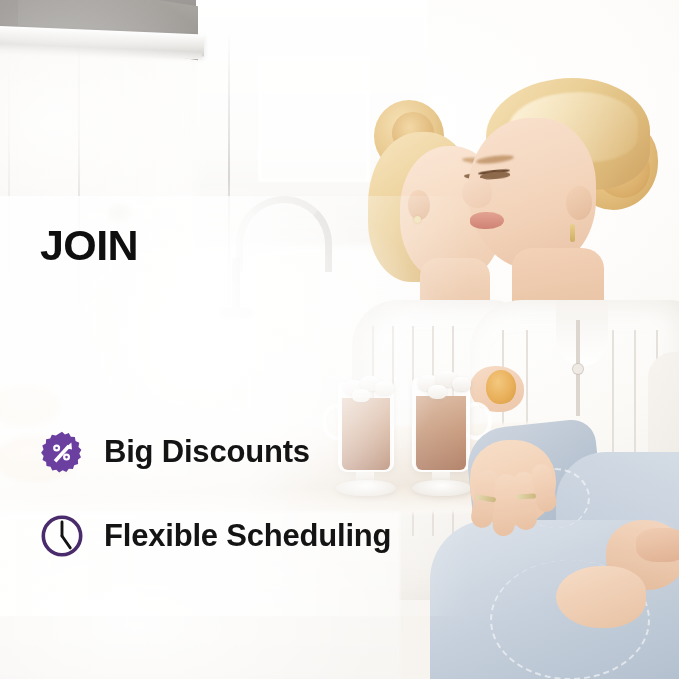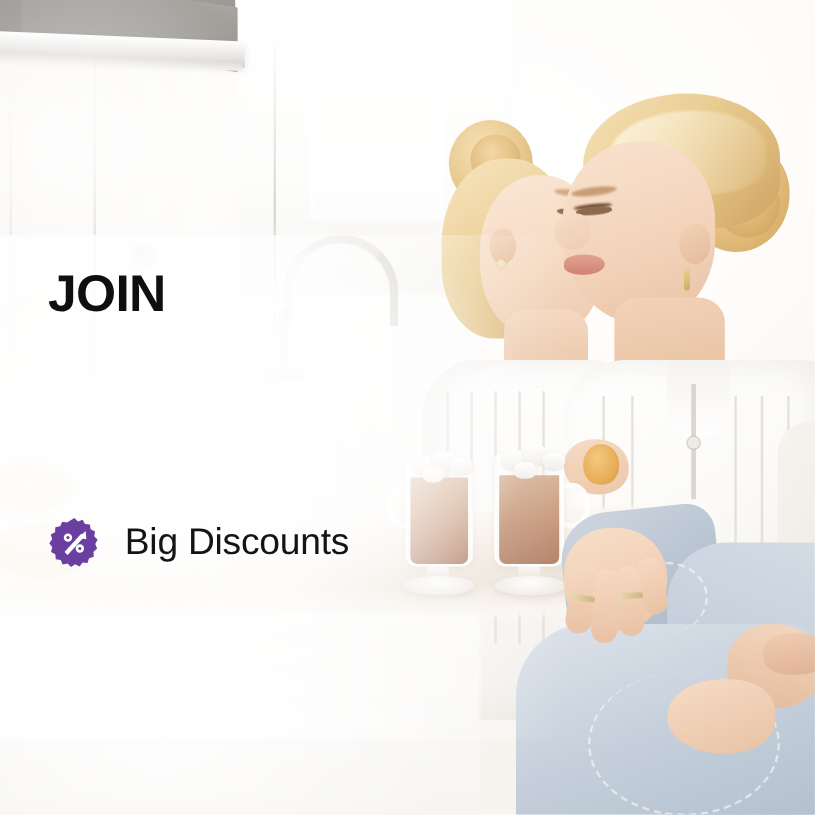--- a/index.html
+++ b/index.html
@@ -455,20 +455,21 @@
     color:#100f0f;
     text-transform:uppercase;
     white-space:nowrap;
   }
   .headline .hl-line { display:block; }
 
   .features {
     position:absolute; left:38px; top:428px;
     display:flex; flex-direction:column;
     gap:36px;
+    font-weight:bold;
   }
   .feature-row {
     display:flex; align-items:center;
     gap:18px;
     height:48px;
   }
   .feature-icon {
     width:48px; height:48px;
     display:flex; align-items:center; justify-content:center;
     flex:0 0 48px;
@@ -629,16 +630,26 @@
               <circle cx="38.6" cy="39.4" r="1.9"></circle>
             </g>
             <path fill="#ffffff" d="M20.0 43.6 l20.2-22.0 3.85 3.54 -20.2 22.0z"></path>
             <path fill="#ffffff" d="M45.6 18.2 l.9 10.1 -9.9-2.0z"></path>
           </svg>
         </span>
         <span class="feature-label">Big Discounts</span>
       </div>
 
 
+      <div class="feature-row">
+        <span class="feature-icon">
+          <svg viewBox="0 0 64 64" width="46" height="46" aria-hidden="true">
+            <circle cx="32" cy="32" r="26" fill="none" stroke="#4A2B6B" stroke-width="5"></circle>
+            <path d="M32 32 V12.5" stroke="#141414" stroke-width="4" stroke-linecap="round" fill="none"></path>
+            <path d="M32 32 L43.5 48.5" stroke="#141414" stroke-width="4" stroke-linecap="round" fill="none"></path>
+          </svg>
+        </span>
+        <span class="feature-label">Flexible Scheduling</span>
+      </div>
 
     </div>
   </div>
 </div>
 
 </body></html>

